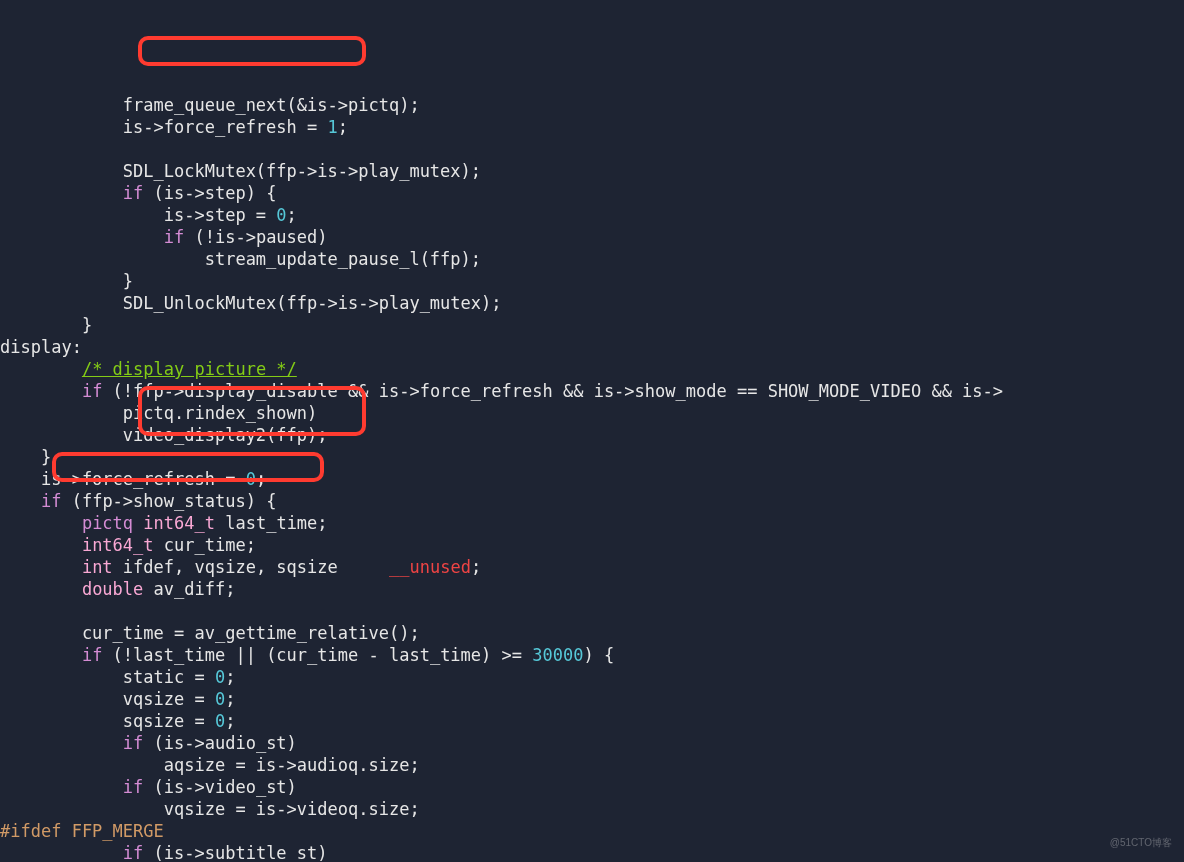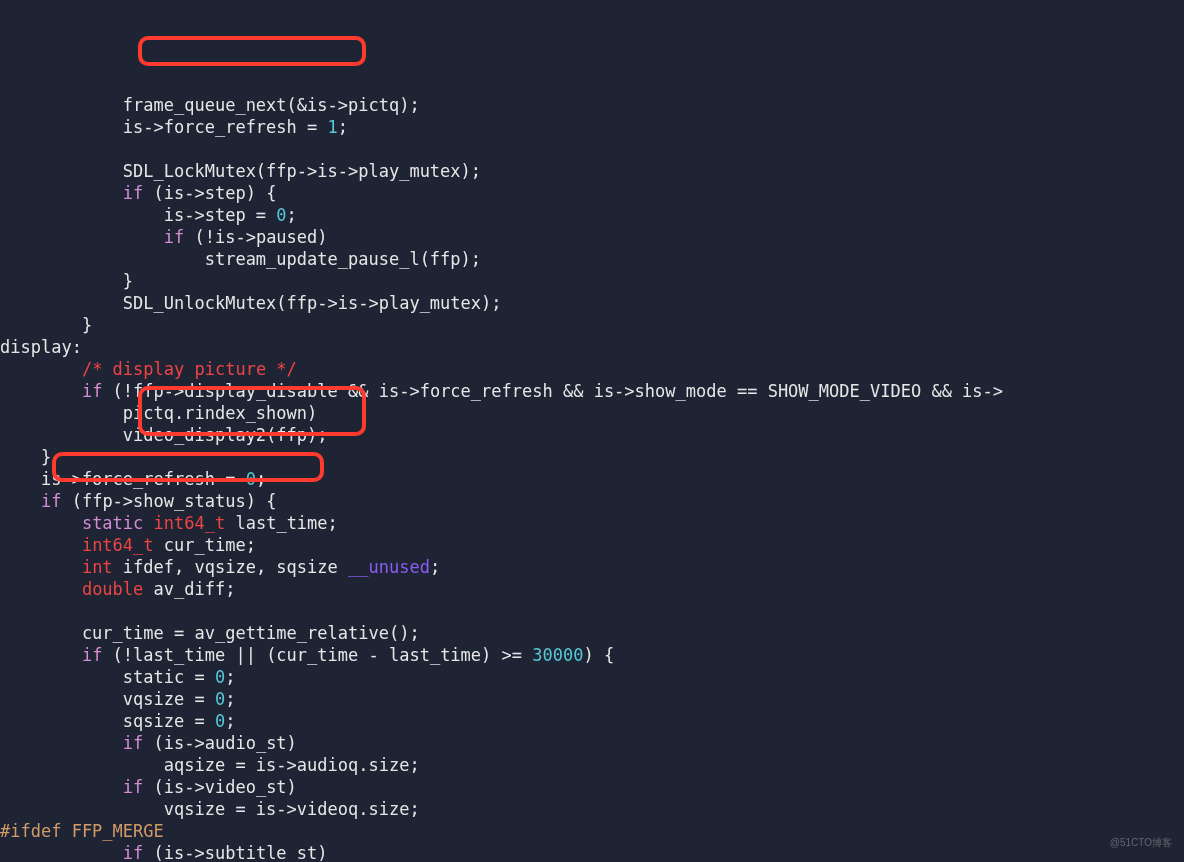--- a/index.html
+++ b/index.html
@@ -10,25 +10,25 @@
     line-height:22px;
     white-space:pre;
     color:#e6e6e6;
     width:1184px;
     height:862px;
     overflow:hidden;
     position:relative;
     padding-top:6px;
   }
   .c-kw   { color:#d48cd4;text-align:right; }   
-  .c-type { color:#ef4444; }   
+  .c-type { color:#f9a8d4; }   
   .c-num  { color:#56c8d8; }   
-  .c-com  { color:#ef4444; }   
+  .c-com  { color:#84cc16;text-decoration:underline; }   
   .c-macro{ color:#d19a66;margin-top:32px; }   
-  .c-un   { color:#8b5cf6; }   
+  .c-un   { color:#ef4444;margin-left:41px; }   
   .watermark {
     position:absolute; right:12px; bottom:8px;
     color:rgba(220,220,220,0.35); font-size:10px;
     font-family:sans-serif;
   }
   .hl {
     position:absolute;
     border:4px solid #ff3b30;
     border-radius:10px;
     pointer-events:none;
@@ -54,21 +54,21 @@
 <span>            SDL_UnlockMutex(ffp-&gt;is-&gt;play_mutex);</span>
 <span>        }</span>
 <span>display:</span>
 <span>        </span><span class="c-com">/* display picture */</span>
 <span>        </span><span class="c-kw">if</span><span> (!ffp-&gt;display_disable &amp;&amp; is-&gt;force_refresh &amp;&amp; is-&gt;show_mode == SHOW_MODE_VIDEO &amp;&amp; is-&gt;</span>
 <span>            pictq.rindex_shown)</span>
 <span>            video_display2(ffp);</span>
 <span>    }</span>
 <span>    is-&gt;force_refresh = </span><span class="c-num">0</span><span>;</span>
 <span>    </span><span class="c-kw">if</span><span> (ffp-&gt;show_status) {</span>
-<span>        </span><span class="c-kw">static</span><span> </span><span class="c-type">int64_t</span><span> last_time;</span>
+<span>        </span><span class="c-kw">pictq</span><span> </span><span class="c-type">int64_t</span><span> last_time;</span>
 <span>        </span><span class="c-type">int64_t</span><span> cur_time;</span>
 <span>        </span><span class="c-type">int</span><span> ifdef, vqsize, sqsize </span><span class="c-un">__unused</span><span>;</span>
 <span>        </span><span class="c-type">double</span><span> av_diff;</span>
 <span></span>
 <span>        cur_time = av_gettime_relative();</span>
 <span>        </span><span class="c-kw">if</span><span> (!last_time || (cur_time - last_time) &gt;= </span><span class="c-num">30000</span><span>) {</span>
 <span>            static = </span><span class="c-num">0</span><span>;</span>
 <span>            vqsize = </span><span class="c-num">0</span><span>;</span>
 <span>            sqsize = </span><span class="c-num">0</span><span>;</span>
 <span>            </span><span class="c-kw">if</span><span> (is-&gt;audio_st)</span>

